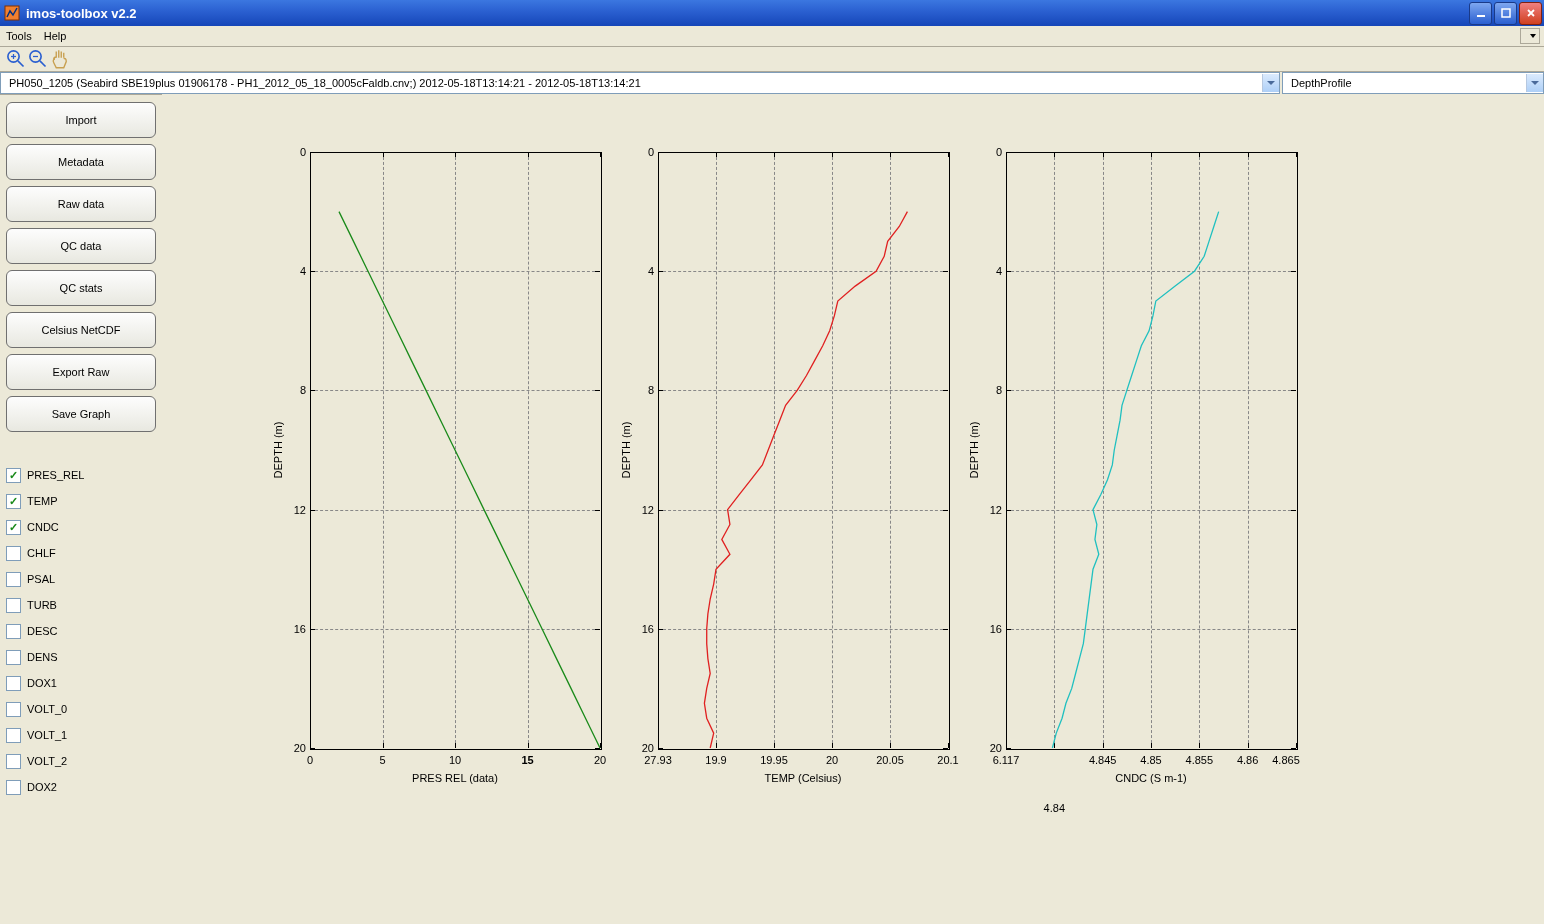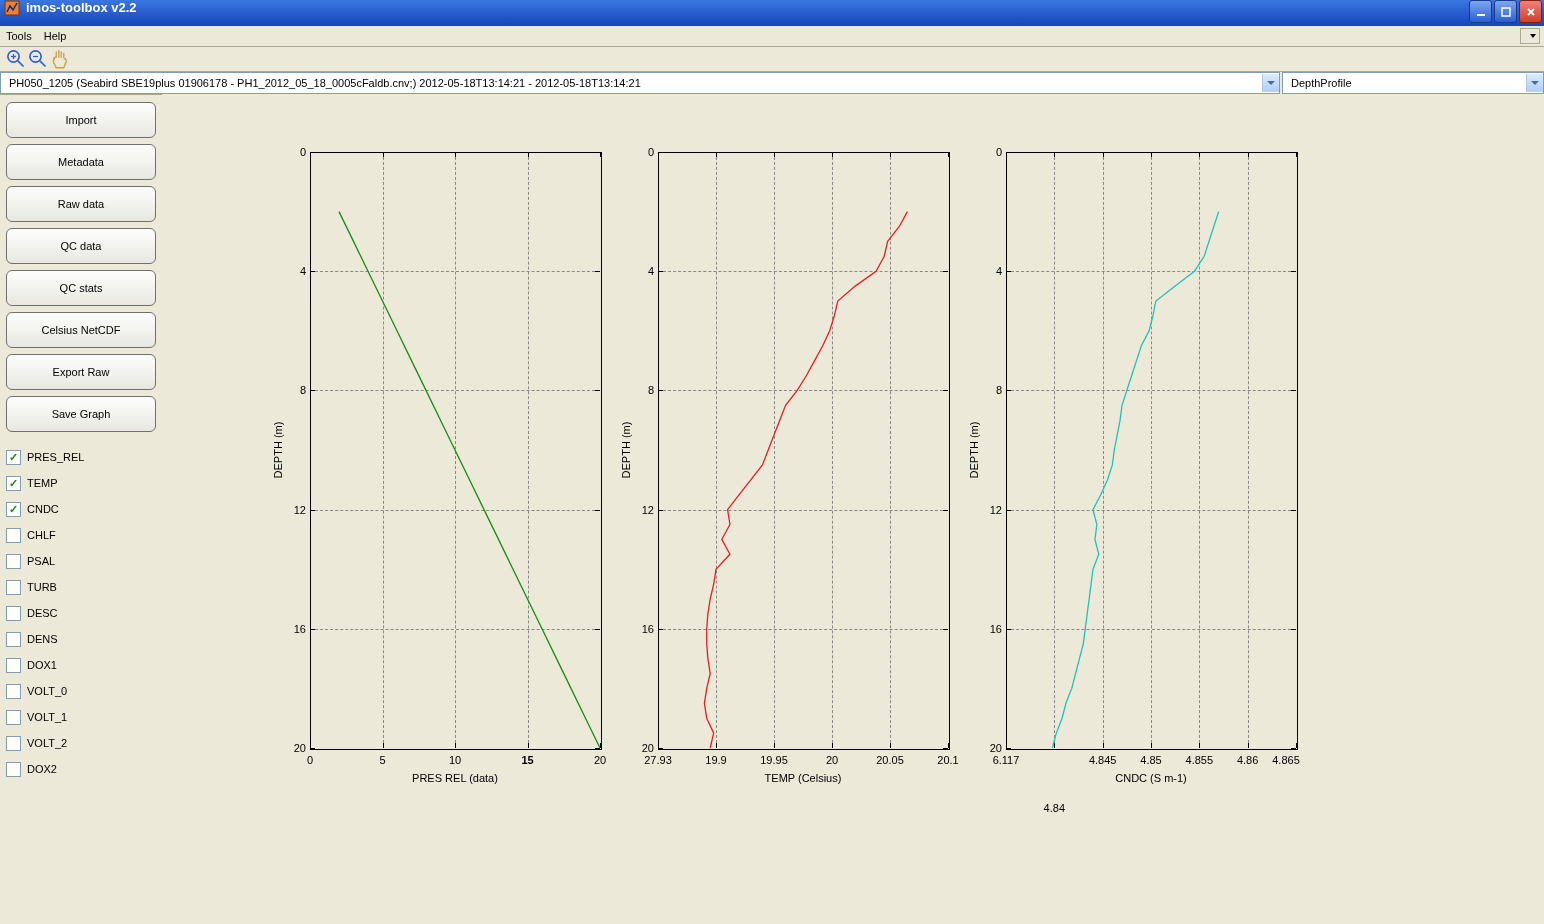--- a/index.html
+++ b/index.html
@@ -8,21 +8,21 @@
     font-family: "Segoe UI", Tahoma, sans-serif;
     font-size: 11px;
     background: #ece9d8;
     overflow: hidden;
     user-select: none;
   }
   
   .titlebar {
     height: 26px;
     background: linear-gradient(to bottom, #3b77e0 0%, #2a5fd0 45%, #1546b8 100%);
-    display: flex; align-items: flex-start;
+    display: flex; align-items: center;
     color: white; font-weight: bold;
     font-size: 13px;
     padding-left: 4px;
   }
   .titlebar .app-icon {
     width: 16px; height: 16px;
     margin-right: 6px;
     display: inline-flex; align-items: center; justify-content: center;
   }
   .titlebar .title-text { flex: 1; }
@@ -130,21 +130,21 @@
   .big-button {
     height: 34px;
     margin-bottom: 6px;
     background: linear-gradient(to bottom, #fdfdfd, #e8e8e0);
     border: 1px solid #707070;
     border-radius: 6px;
     font-size: 11px;
     display: flex; align-items: center; justify-content: center;
     cursor: default;
   }
-  .var-list { margin-top: 8px; }
+  .var-list { margin-top: 26px; }
   .var-row {
     display: flex; align-items: center;
     height: 22px; margin-bottom: 4px;
     font-size: 11px;
   }
   .var-row .cb {
     width: 13px; height: 13px;
     border: 1px solid #7f9db9;
     background: white;
     margin-right: 6px;

